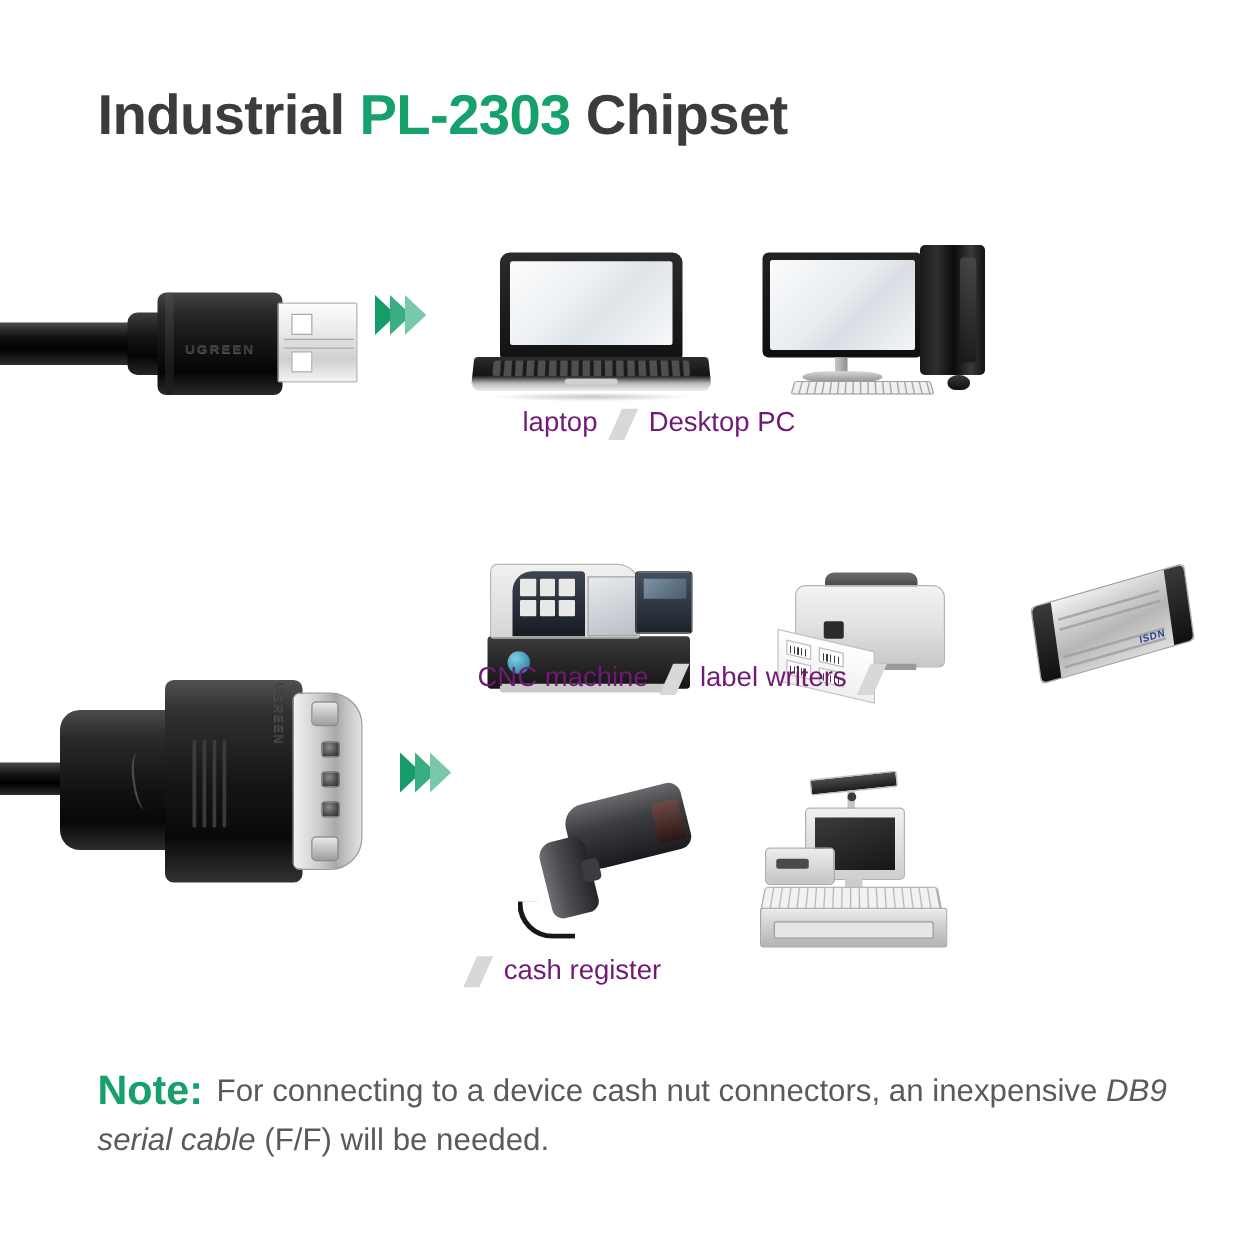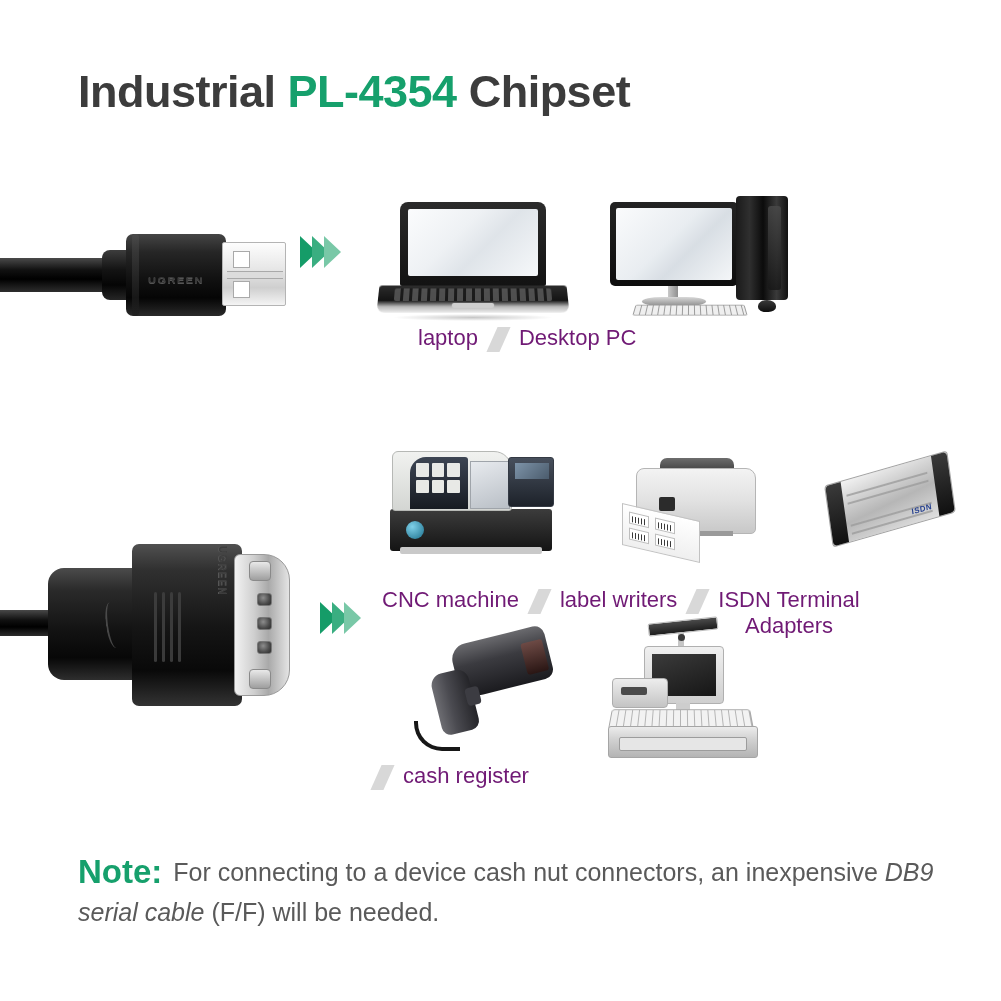--- a/index.html
+++ b/index.html
@@ -390,39 +390,39 @@
     font-size:22px; color:#701a75; line-height:1.2; text-align:center;
     white-space:pre-line;
   }
   .slash {
     width:13px; height:25px; margin:2px 14px 0;
     background:#d8d8d8;
     transform:skewX(-24deg);
     flex:none;
   }
   #labels-row1 { left:418px; top:325px; }
-  #labels-row2 { left:382px; top:587px; }
+  #labels-row2 { left:382px; top:529px; }
   #labels-row3 { left:362px; top:763px; }
 
   
   #note {
     position:absolute; left:78px; top:850px; width:880px;
     font-size:25px; color:#5a5a5a; line-height:1.36;
   }
   #note .note-kw {
     color:#16a06c; font-size:33px; font-weight:bold; vertical-align:-2px;
     margin-right:4px;
   }
   #note .ital { font-style:italic; }
 </style>
 </head>
 <body>
 
 <div id="title">
-  <span class="dark">Industrial </span><span class="green">PL-4354</span><span class="dark"> Chipset</span>
+  <span class="dark">Industrial </span><span class="green">PL-2303</span><span class="dark"> Chipset</span>
 </div>
 
 <div class="cable-wrap" id="usb-cable">
   <div id="usb-cord"></div>
   <div id="usb-strain"></div>
   <div id="usb-body">
     <div id="usb-logo">UGREEN</div>
   </div>
   <div id="usb-shell">
     <div class="usb-pad" id="usb-pad1"></div>
@@ -532,22 +532,20 @@
     <div class="isdn-groove" style="top:52px"></div>
     <div id="isdn-logo">ISDN</div>
   </div>
 </div>
 
 <div class="label-row" id="labels-row2">
   <div class="dev-label">CNC machine</div>
   <div class="slash"></div>
   <div class="dev-label">label writers</div>
   <div class="slash"></div>
-  <div class="dev-label">ISDN Terminal
-Adapters</div>
 </div>
 
 <div class="device" id="scanner">
   <div id="sc-head">
     <div id="sc-window"></div>
   </div>
   <div id="sc-grip"></div>
   <div id="sc-trigger"></div>
   <div id="sc-cable"></div>
 </div>

